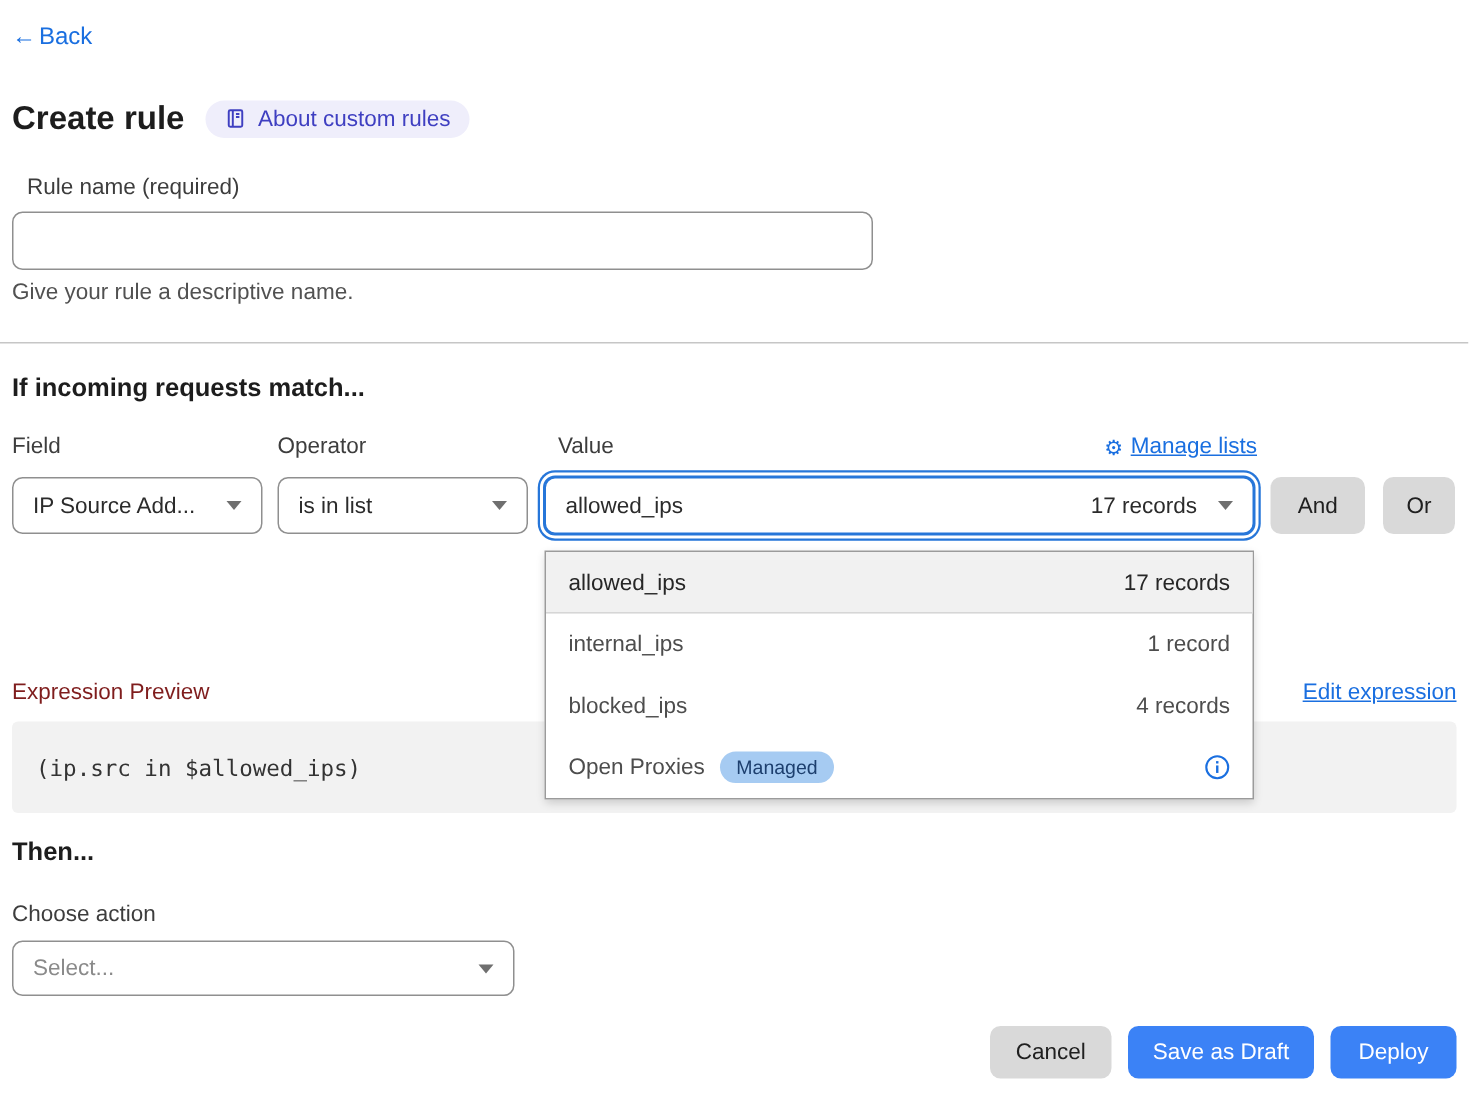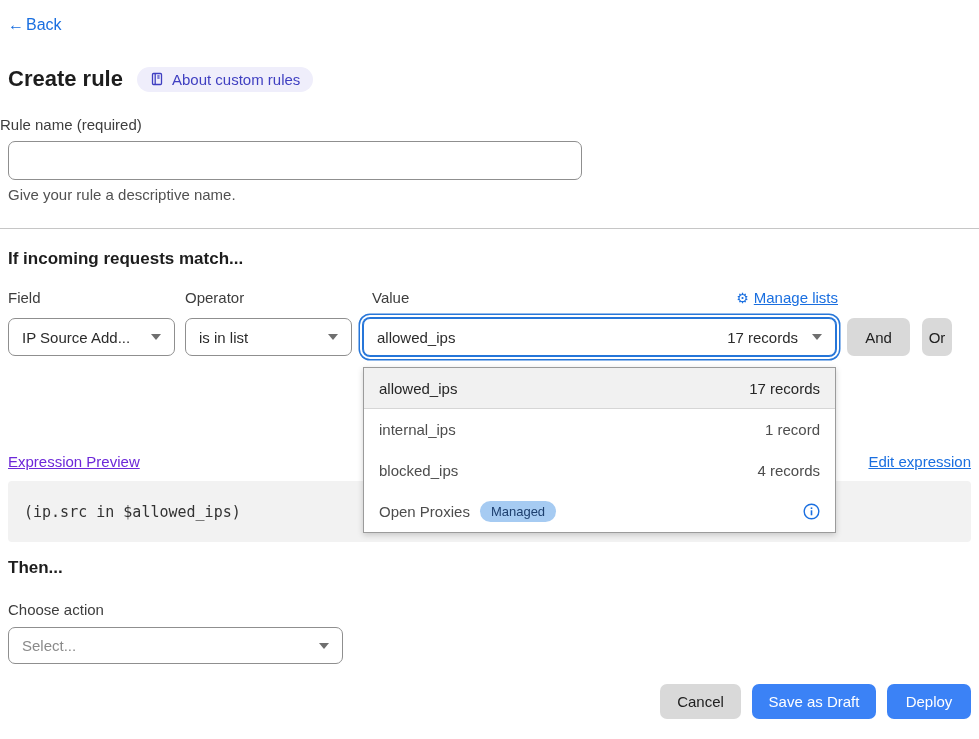--- a/index.html
+++ b/index.html
@@ -18,21 +18,21 @@
   .back-link .txt { }
 
   
   .title-row { top: 66px; left: 8px; display: flex; align-items: center; gap: 14px; }
   .page-title { font-size: 22px; font-weight: 700; color: #1d1d1d; }
   .about-badge { display: inline-flex; align-items: center; gap: 8px; background: #efeefb; color: #3f3fc1; border-radius: 14px; padding: 4px 13px; font-size: 15px; cursor: pointer; }
   .about-badge svg { display: block; }
 
   
   .field-label { font-size: 15px; color: #3d3d3d; }
-  .rule-name-label { top: 116px; left: 0; }
+  .rule-name-label { top: 116px; left: 18px; }
   .rule-name-input { top: 141px; left: 8px; width: 574px; height: 39px; border: 1px solid #8f8f8f; border-radius: 7px; font-size: 15px; padding: 0 12px; color: #1d1d1d; background: #fff; }
   .helper-text { top: 186px; left: 8px; font-size: 15px; color: #515151; }
 
   .divider { top: 228px; left: 0; width: 979px; height: 0; border-top: 1px solid #c6c6c6; }
 
   .section-heading { font-size: 17px; font-weight: 700; color: #1d1d1d; }
   .match-heading { top: 249px; left: 8px; }
 
   
   .lbl-field { top: 289px; left: 8px; }
@@ -46,32 +46,32 @@
   .select-box { height: 38px; border: 1px solid #8f8f8f; border-radius: 7px; background: #fff; display: flex; align-items: center; padding: 0 13px; font-size: 15px; color: #2b2b2b; cursor: pointer; }
   .select-box .caret { margin-left: auto; width: 0; height: 0; border-left: 5px solid transparent; border-right: 5px solid transparent; border-top: 6px solid #6f6f6f; }
   .field-select { top: 318px; left: 8px; width: 167px; }
   .operator-select { top: 318px; left: 185px; width: 167px; }
   .value-select { top: 318px; left: 363px; width: 473px; border: 1px solid #2676d9; box-shadow: 0 0 0 1px #2676d9, 0 0 0 3px #ffffff, 0 0 0 4.5px #2676d9; }
   .value-select .count { margin-left: auto; color: #2b2b2b; }
   .value-select .caret { margin-left: 14px; }
 
   .gray-btn { background: #d9d9d9; color: #202020; border: none; border-radius: 7px; font-size: 15px; font-family: "Liberation Sans", sans-serif; cursor: pointer; }
   .and-btn { top: 318px; left: 847px; width: 63px; height: 38px; }
-  .or-btn { top: 318px; left: 922px; width: 30px; height: 38px; }
+  .or-btn { top: 318px; left: 922px; width: 48px; height: 38px; }
 
   
   .dropdown-panel { top: 367px; left: 363px; width: 473px; background: #fff; border: 1px solid #9b9b9b; box-shadow: 0 2px 6px rgba(0,0,0,0.18); z-index: 20; }
   .dropdown-item { height: 41px; display: flex; align-items: center; padding: 0 15px; font-size: 15px; color: #4d4d4d; cursor: pointer; }
   .dropdown-item .right { margin-left: auto; }
   .dropdown-item.selected { background: #f1f1f1; color: #262626; border-bottom: 1px solid #d6d6d6; }
   .managed-pill { display: inline-block; background: #a6cbf2; color: #1d3f6e; font-size: 13px; border-radius: 11px; padding: 3px 11px; margin-left: 10px; }
   .info-icon { display: inline-flex; }
 
   
-  .expr-label { top: 453px; left: 8px; font-size: 15px; color: #6d28d9; text-decoration: underline; }
+  .expr-label { top: 453px; left: 8px; font-size: 15px; color: #7f1d1d; }
   .edit-expression { top: 453px; right: 8px; font-size: 15px; color: #1a6fe0; text-decoration: underline; cursor: pointer; }
   .code-block { top: 481px; left: 8px; width: 963px; height: 61px; background: #f2f2f2; border-radius: 4px; display: flex; align-items: center; padding: 0 16px; }
   .code-text { font-family: "DejaVu Sans Mono", "Liberation Mono", monospace; font-size: 15px; color: #333333; }
 
   
   .then-heading { top: 558px; left: 8px; }
   .action-label { top: 601px; left: 8px; }
   .action-select { top: 627px; left: 8px; width: 335px; height: 37px; color: #8a8a8a; }
 
   

